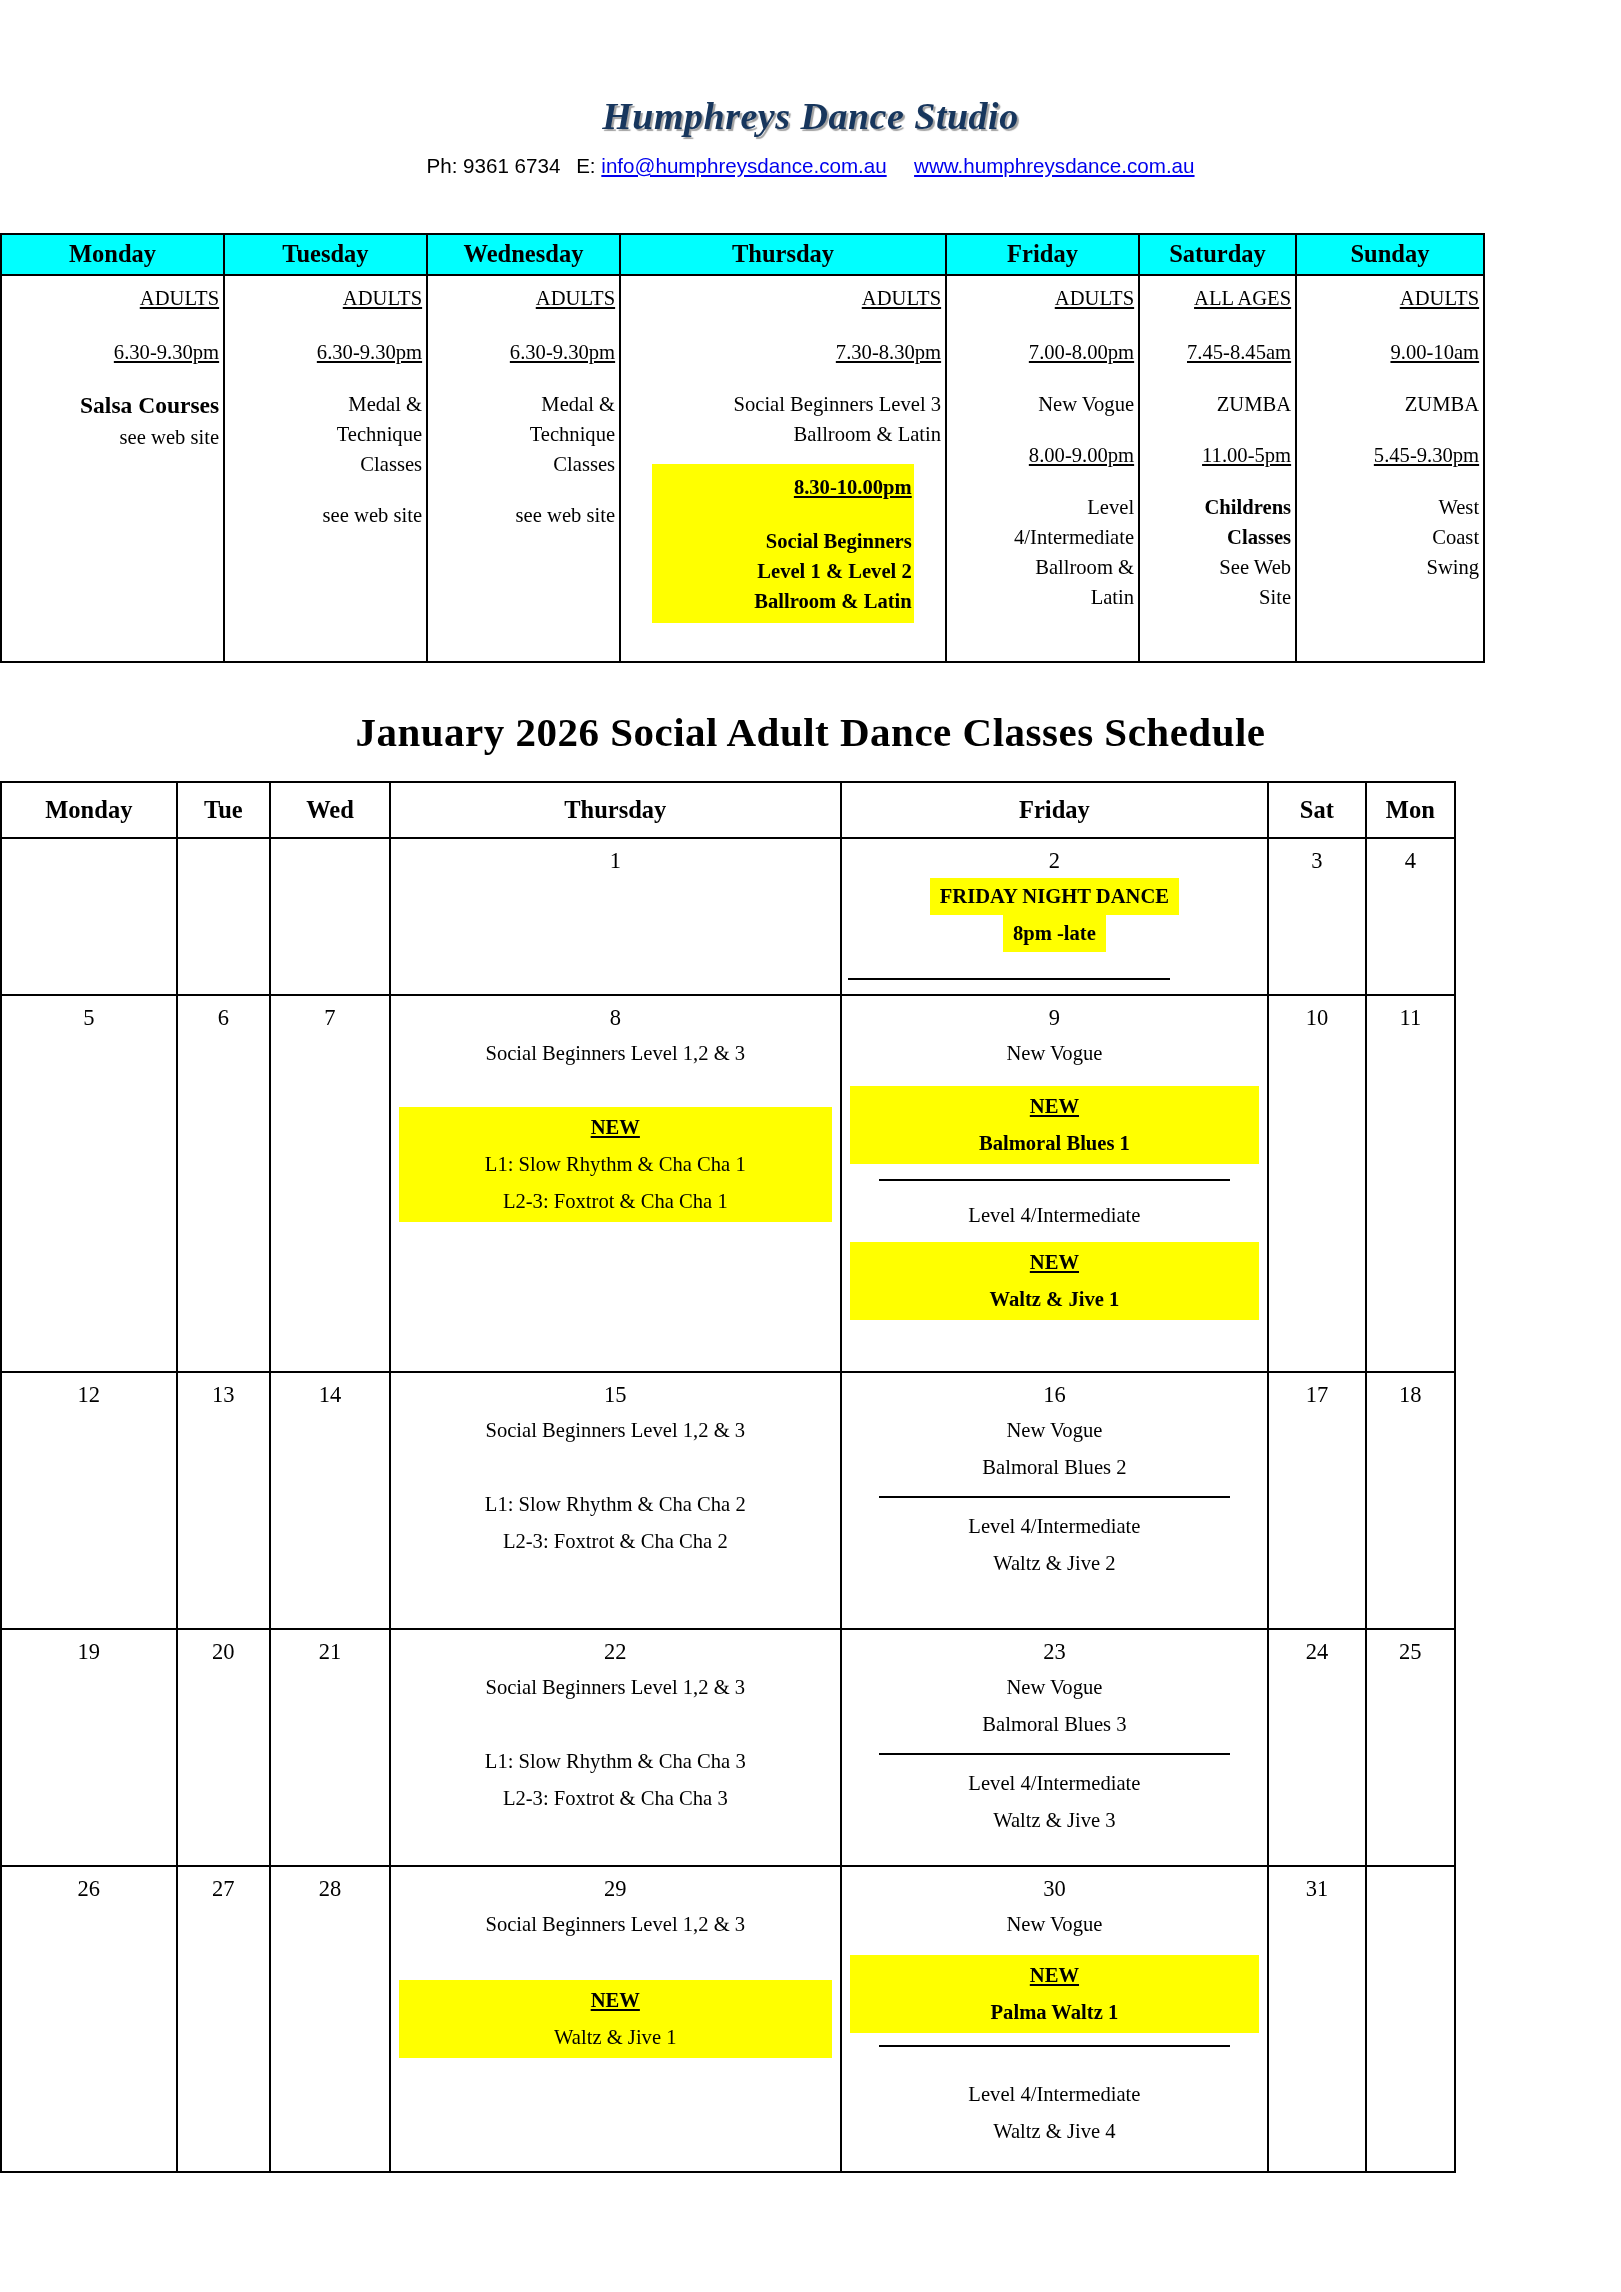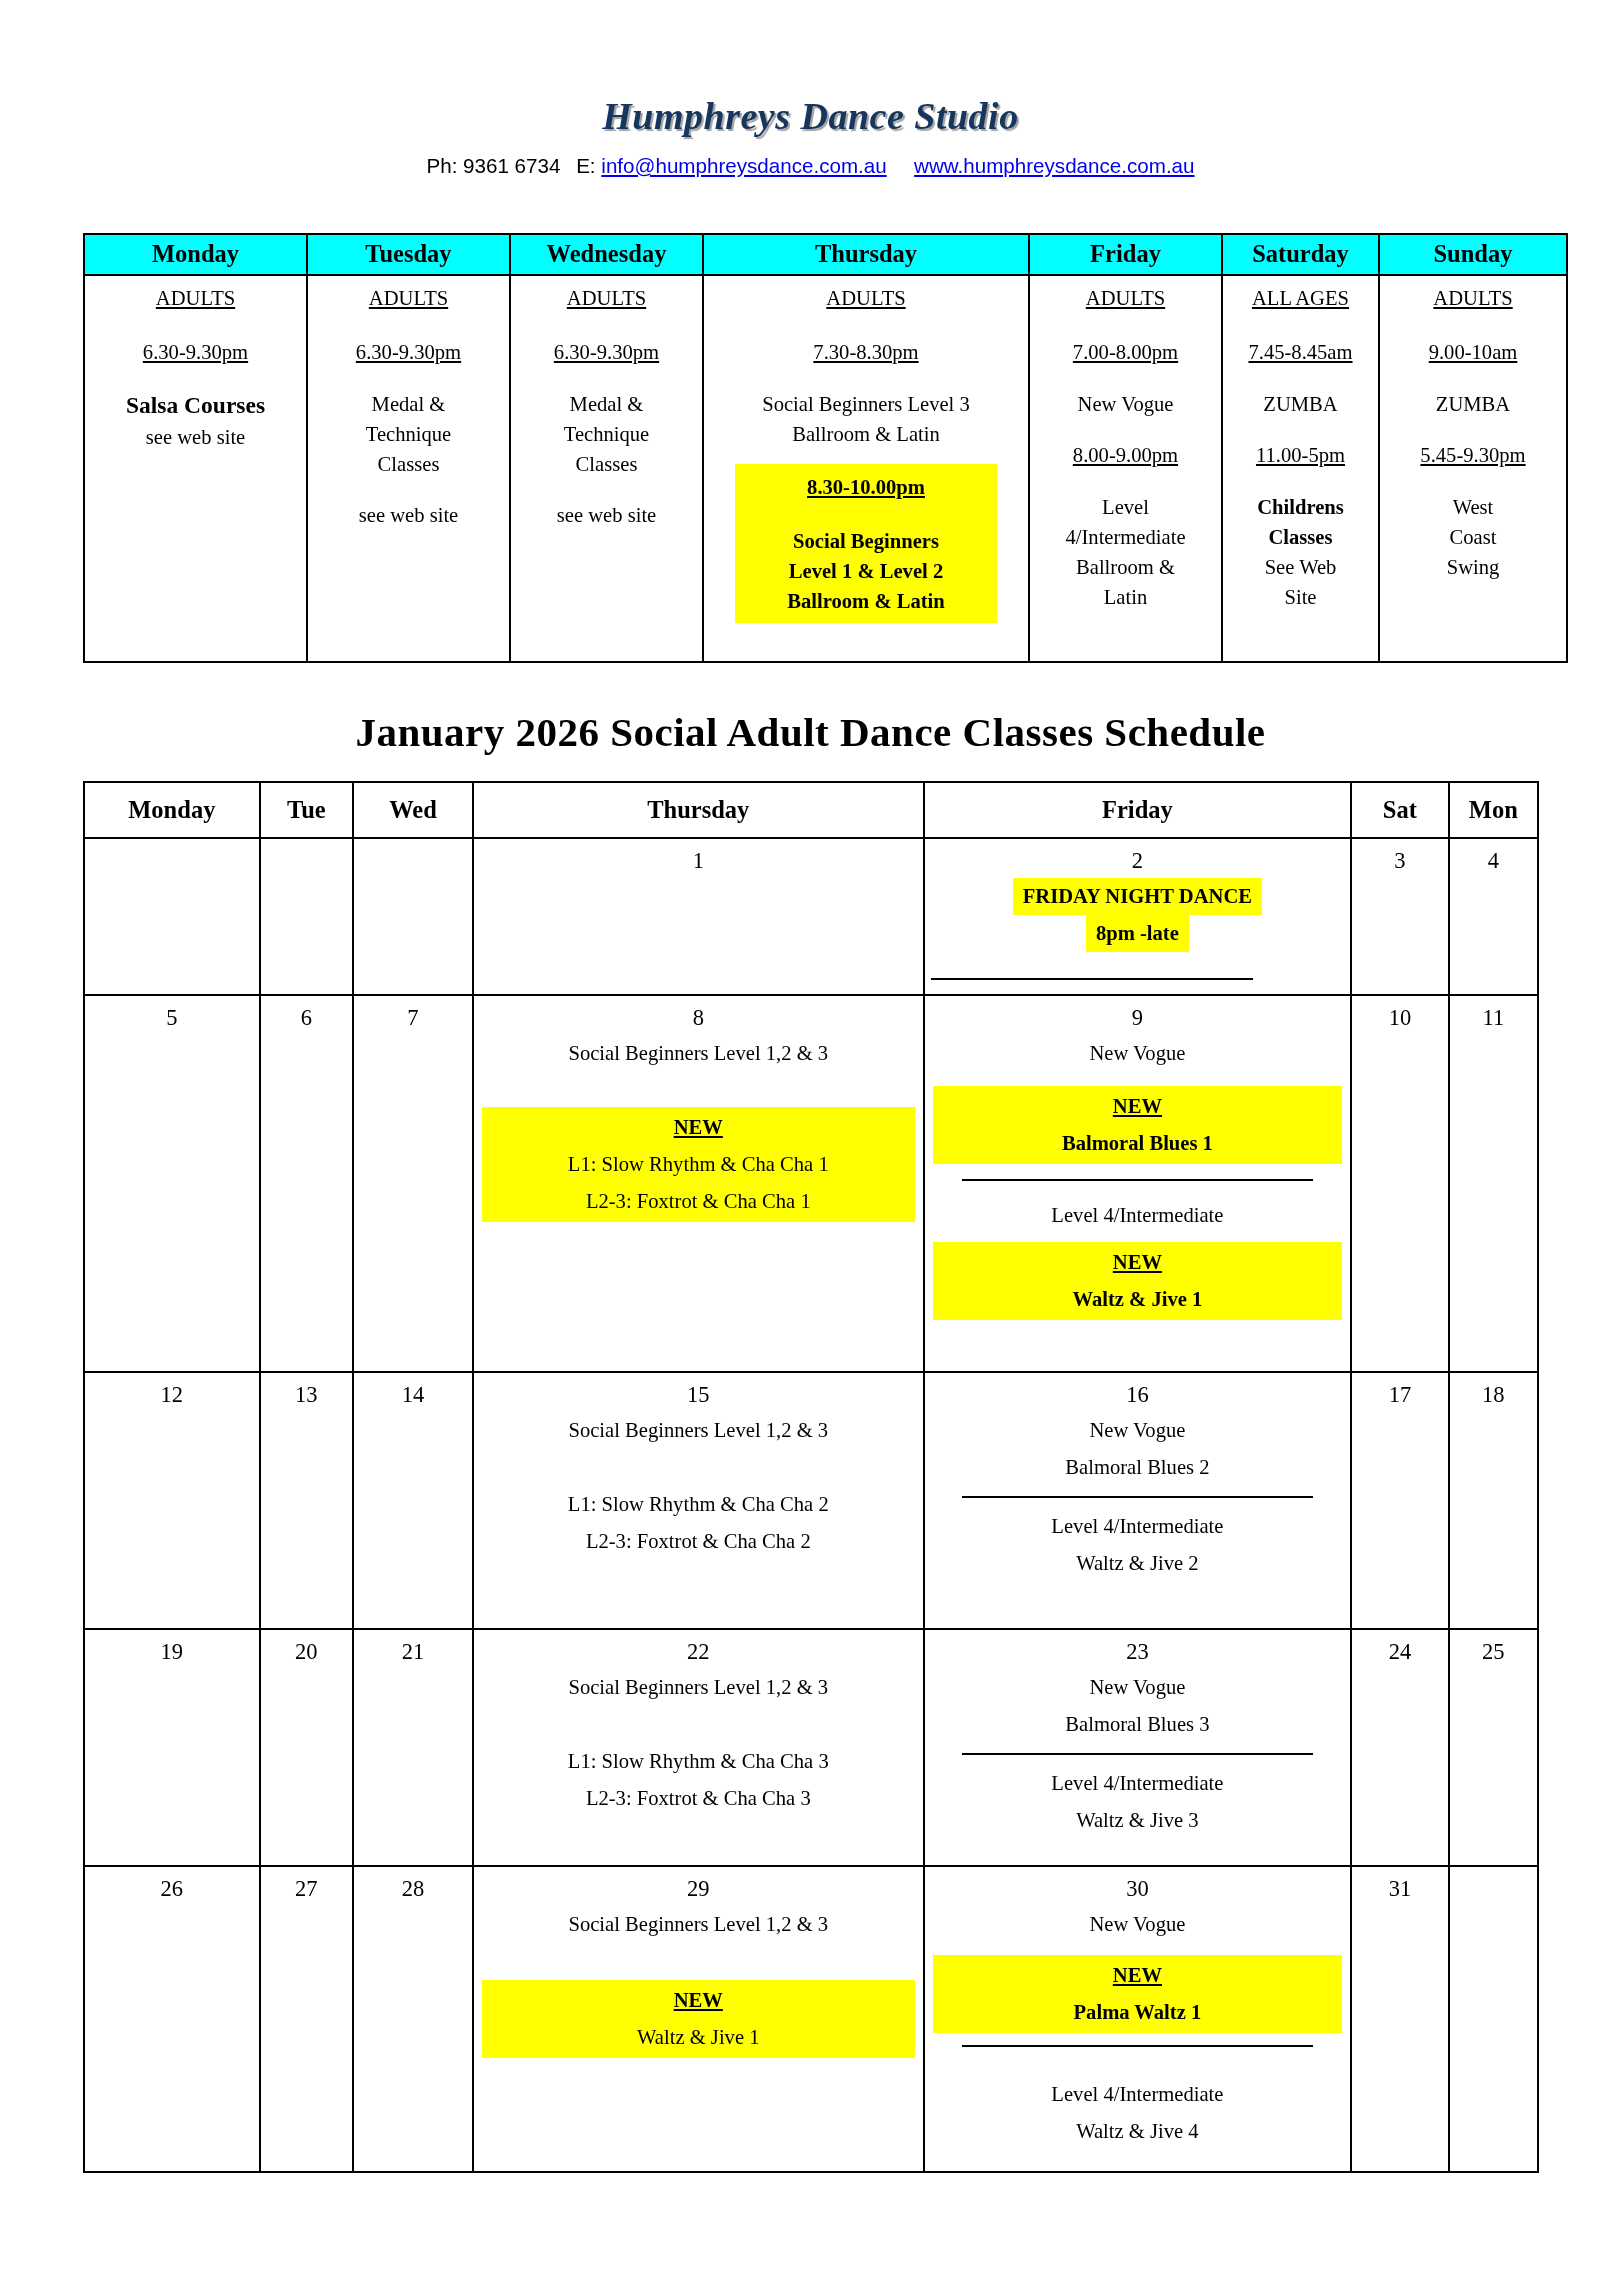--- a/index.html
+++ b/index.html
@@ -9,26 +9,26 @@
 
   h1.studio {
     text-align:center; font-size:38px; font-style:italic; font-weight:bold;
     color:var(--navy,#17365d); text-shadow:2px 2px 1px rgba(110,110,110,0.65);
     letter-spacing:0.5px;
   }
   .contact { text-align:center; font-family:"Liberation Sans",sans-serif; font-size:20.6px; margin-top:15.7px; }
   .contact a { color:var(--link,#0000ee); text-decoration:underline;margin-top:27px; }
   .sp16 { display:inline-block; width:15.7px; } .sp28 { display:inline-block; width:27.4px; }
 
-  table { border-collapse:collapse; table-layout:fixed; margin-left:83px; width:1456px; }
+  table { border-collapse:collapse; table-layout:fixed; width:1456px; }
   th, td { border:2px solid #000; }
 
   .weekly { margin-top:55px; }
   .wk-th { background:var(--cyan,#00ffff); font-size:24.5px; font-weight:bold; height:41px; text-align:center; padding:2px 0; }
-  .wk-td { vertical-align:top; text-align:center; height:387px; padding:7.8px 3.9px; }
+  .wk-td { vertical-align:top; text-align:right; height:387px; padding:7.8px 3.9px; }
   .wk-td .line { font-size:20.6px; line-height:30px; white-space:pre-line; }
   .wk-td .line.big { font-size:23.5px; line-height:33px; }
   .wk-td .hl-block { background:var(--hl,#ffff00); margin:2px 27.4px 0 27.4px; padding:7.8px 2px; }
 
   .line.b { font-weight:bold; }
   .line.u { text-decoration:underline; }
 
   .cal-title { text-align:center; font-size:41px; font-weight:bold; margin-top:45px; letter-spacing:0.5px; }
 
   .calendar { margin-top:25.5px; }

